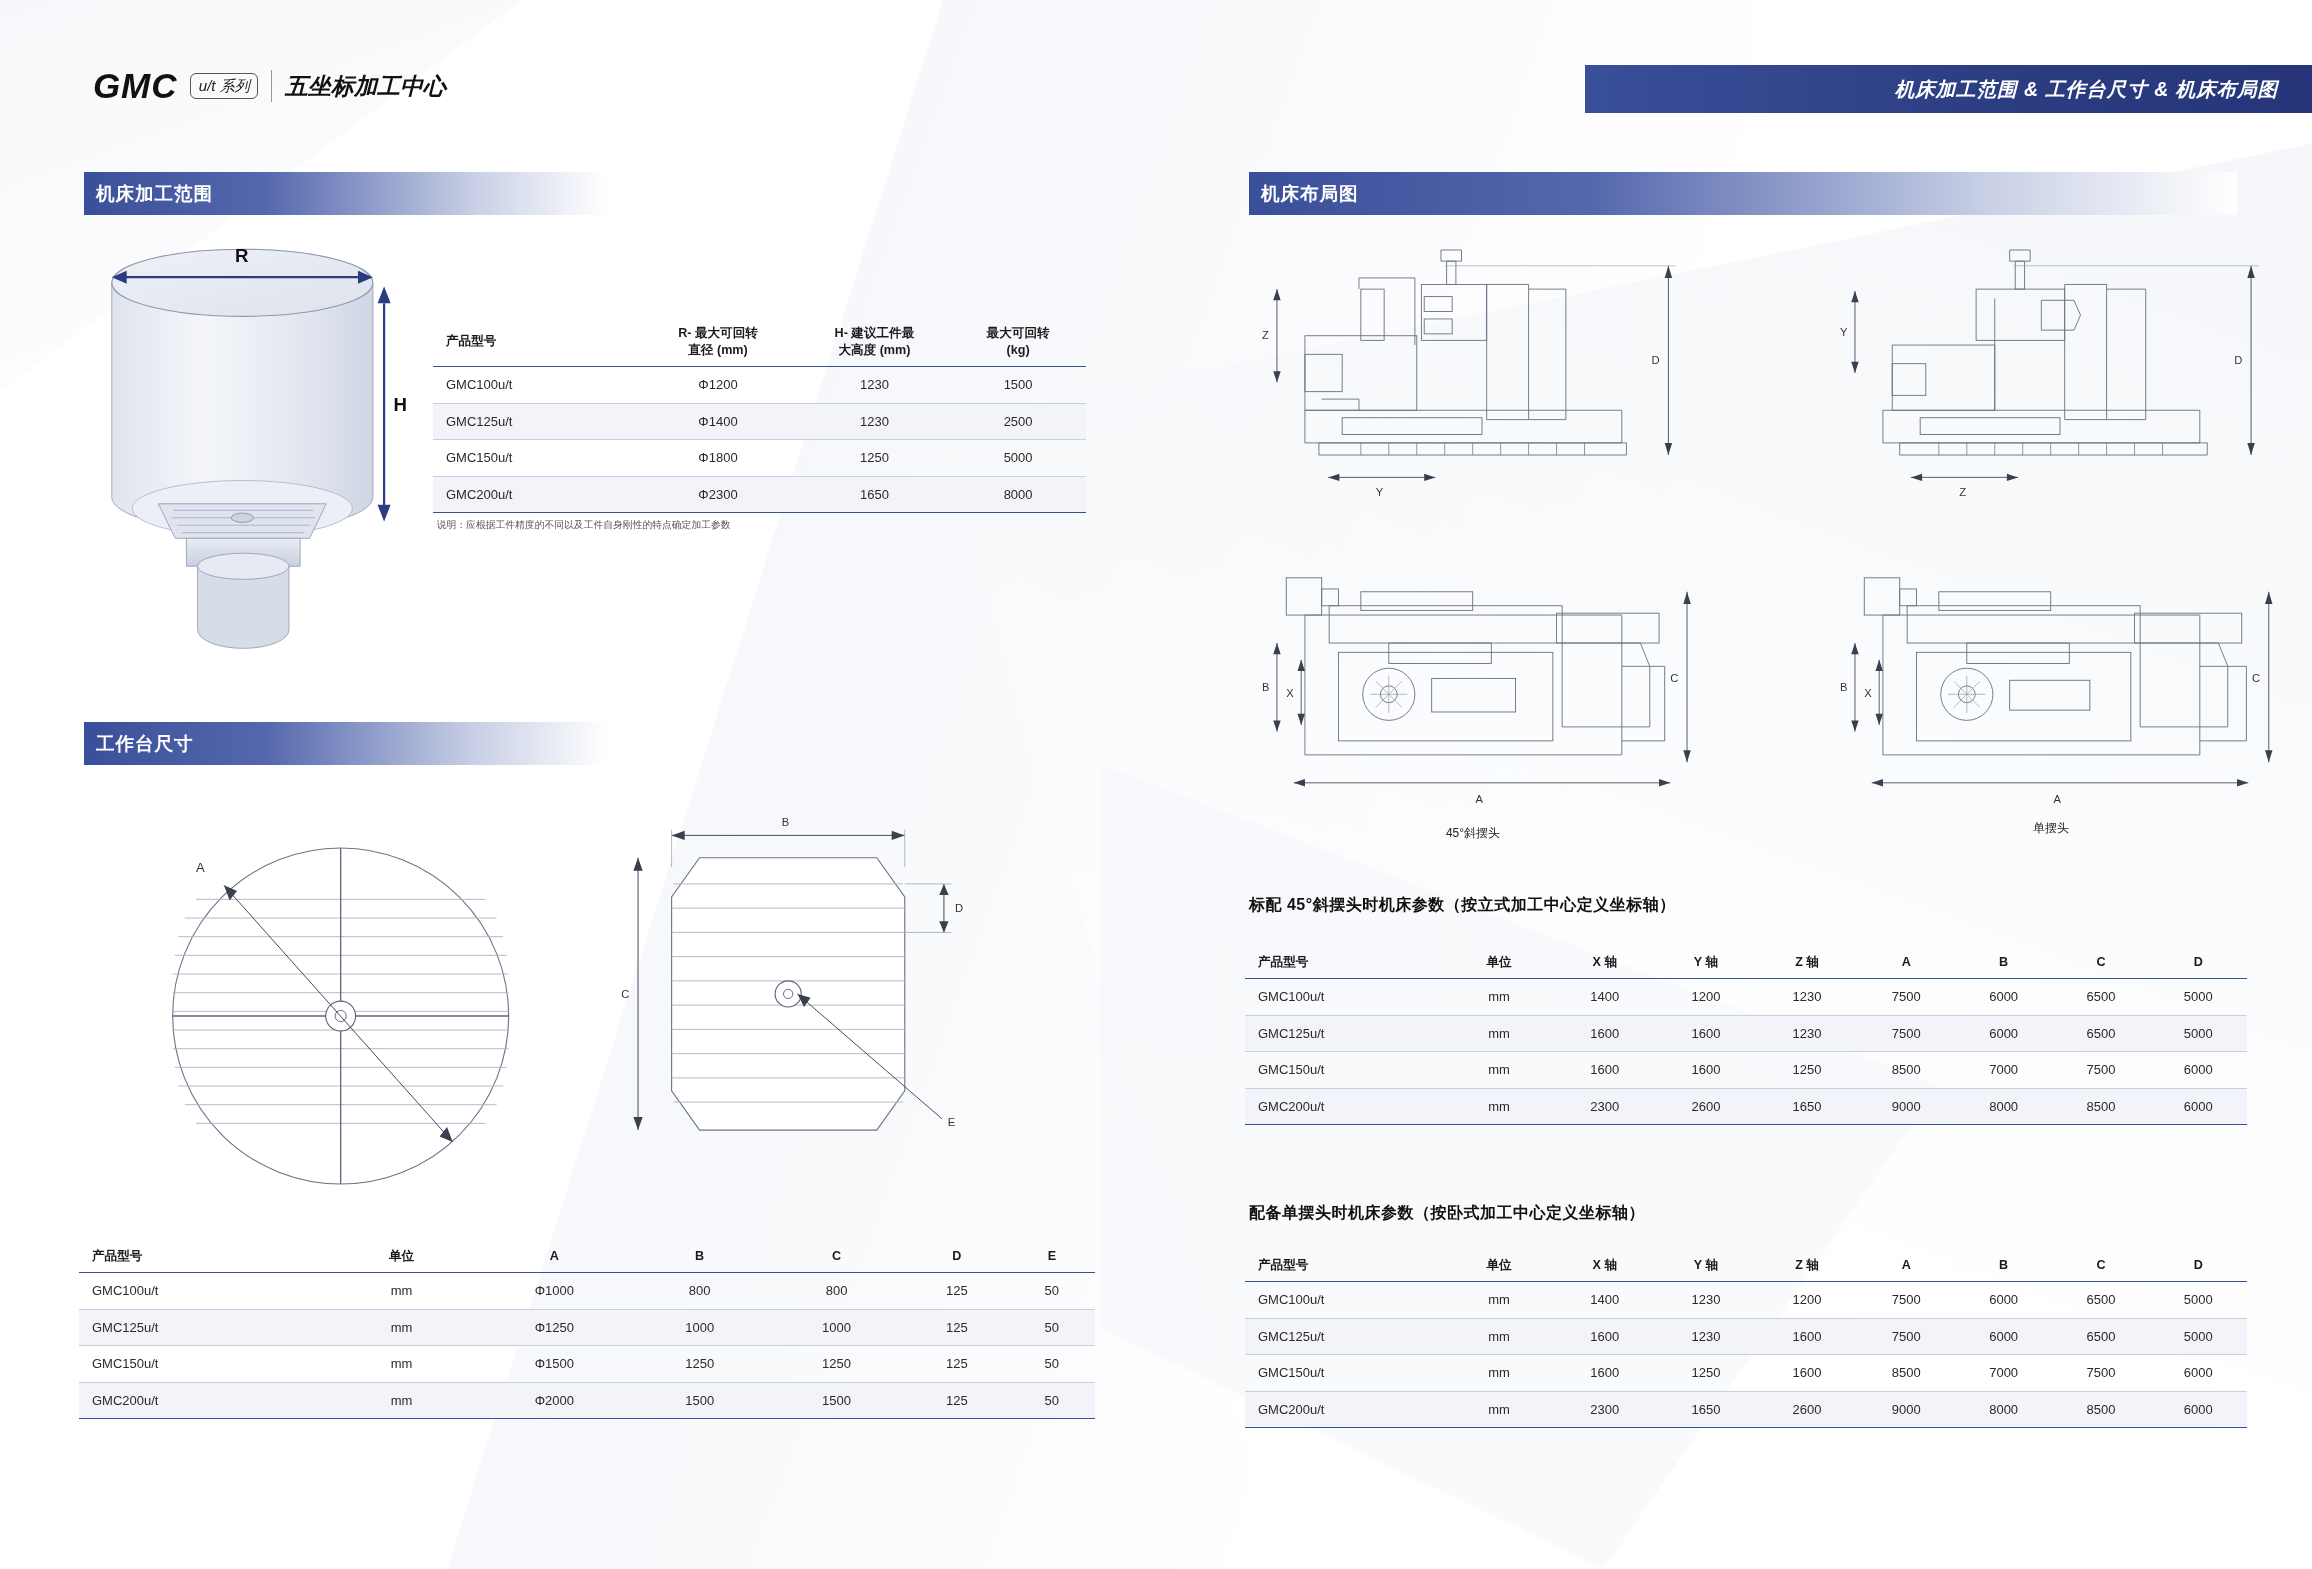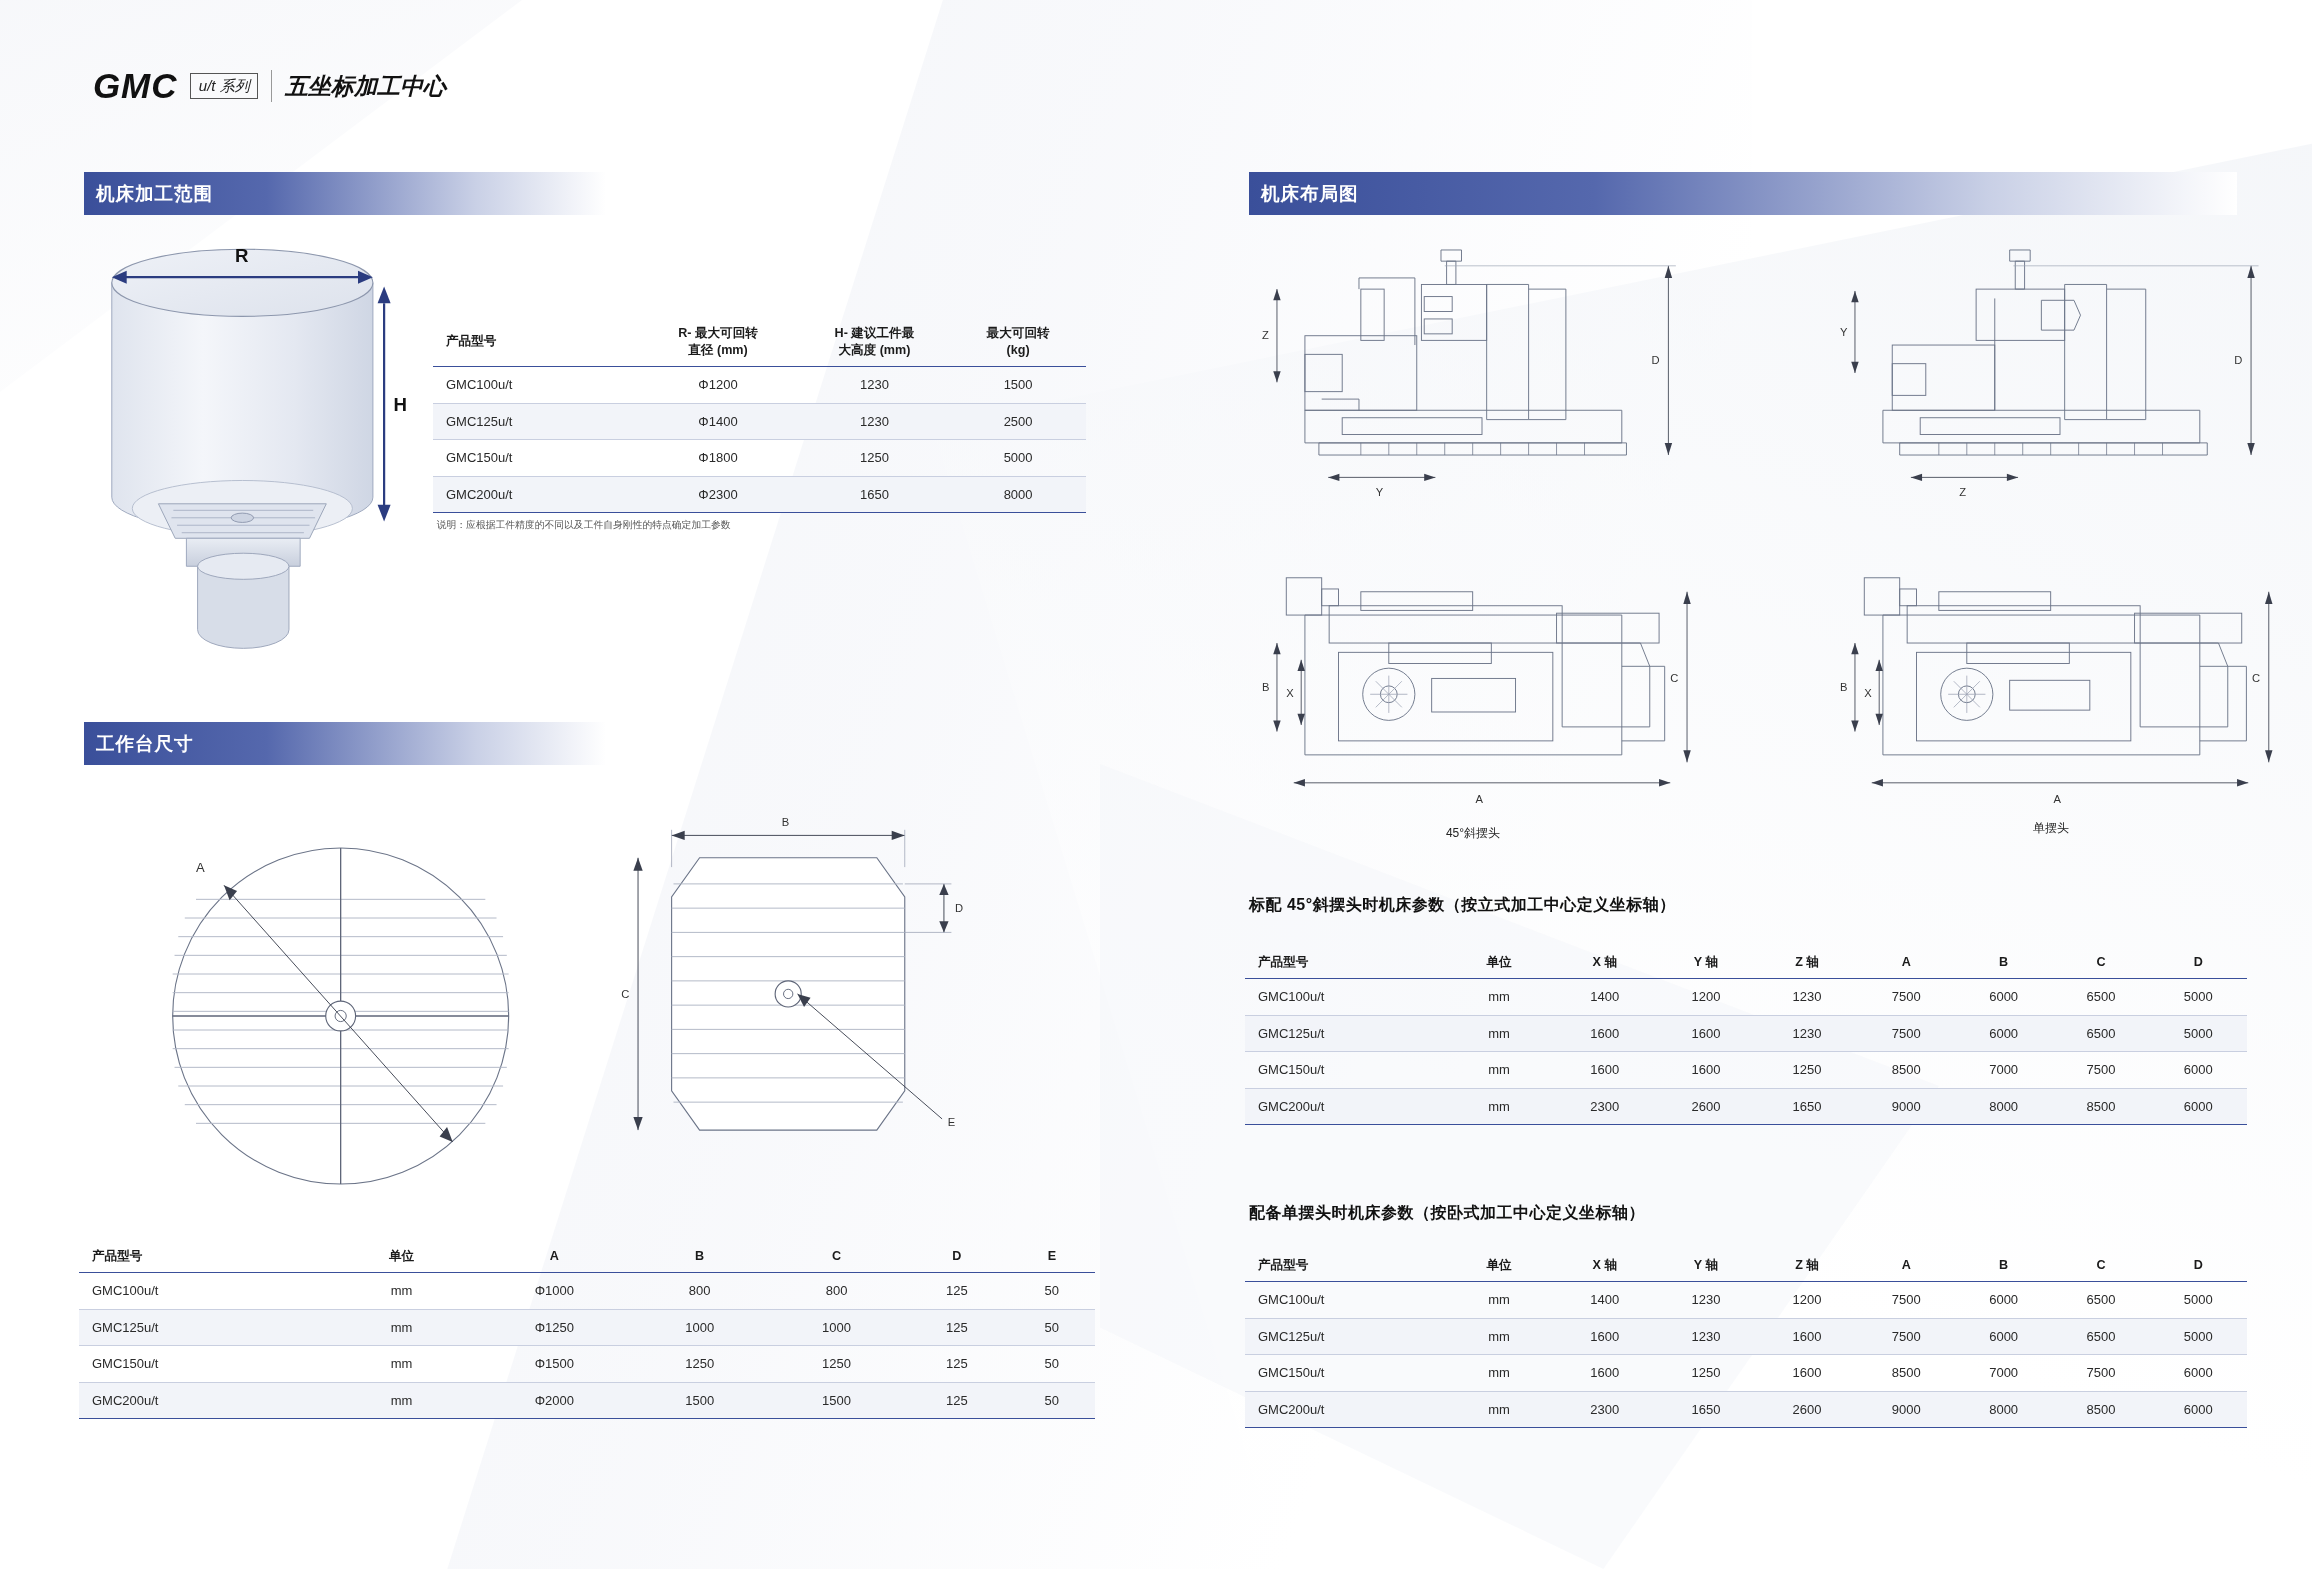--- a/index.html
+++ b/index.html
@@ -43,21 +43,21 @@
   .header-bar{
     position:absolute;top:53px;left:1585px;width:728px;height:48px;
     background:linear-gradient(90deg,#3a4f9a 0%,#2b3c80 60%,#26357a 100%);
     display:flex;align-items:center;justify-content:flex-end;
     padding-right:35px;box-sizing:border-box;
   }
   .header-bar span{color:#fff;font-size:19.6px;font-weight:bold;letter-spacing:0.9px;}
   .brand{position:absolute;top:54px;left:93px;display:flex;align-items:center;}
   .brand .gmc{font-size:35px;font-weight:bold;color:#111;letter-spacing:0.9px;}
   .brand .series{
-    margin-left:13px;border:0.9px solid #555;border-radius:0;
+    margin-left:13px;border:0.9px solid #555;border-radius:6px;
     padding:2.8px 7.5px;font-size:15px;color:#222;
   }
   .brand .sep{margin-left:13px;width:0.9px;height:32px;background:#999;}
   .brand .title{margin-left:13px;font-size:23px;font-weight:bold;color:#111;}
 
   
   .sec-title{
     position:absolute;height:43px;
     background:linear-gradient(90deg,#3a4f9a 0%,#5568ad 35%,#c9d0e6 75%,#ffffff 100%);
     display:flex;align-items:center;padding-left:12px;box-sizing:border-box;
@@ -98,20 +98,23 @@
 <div class="bg-shape bg-tri-1"></div>
 <div class="bg-shape bg-tri-2"></div>
 <div class="bg-shape bg-tri-3"></div>
 
 <div class="header">
   <div class="brand">
     <div class="gmc">GMC</div>
     <div class="series">u/t 系列</div>
     <div class="sep"></div>
     <div class="title">五坐标加工中心</div>
+  </div>
+  <div class="header-bar">
+    <span>机床加工范围 &amp; 工作台尺寸 &amp; 机床布局图</span>
   </div>
 </div>
 
 <div class="sec-title" style="top:172px;left:84px;width:522px;">
   <span>机床加工范围</span>
 </div>
 
 <div class="fig" style="top:238px;left:93px;">
   <svg width="336" height="429" viewBox="0 0 360 460">
     <defs>

